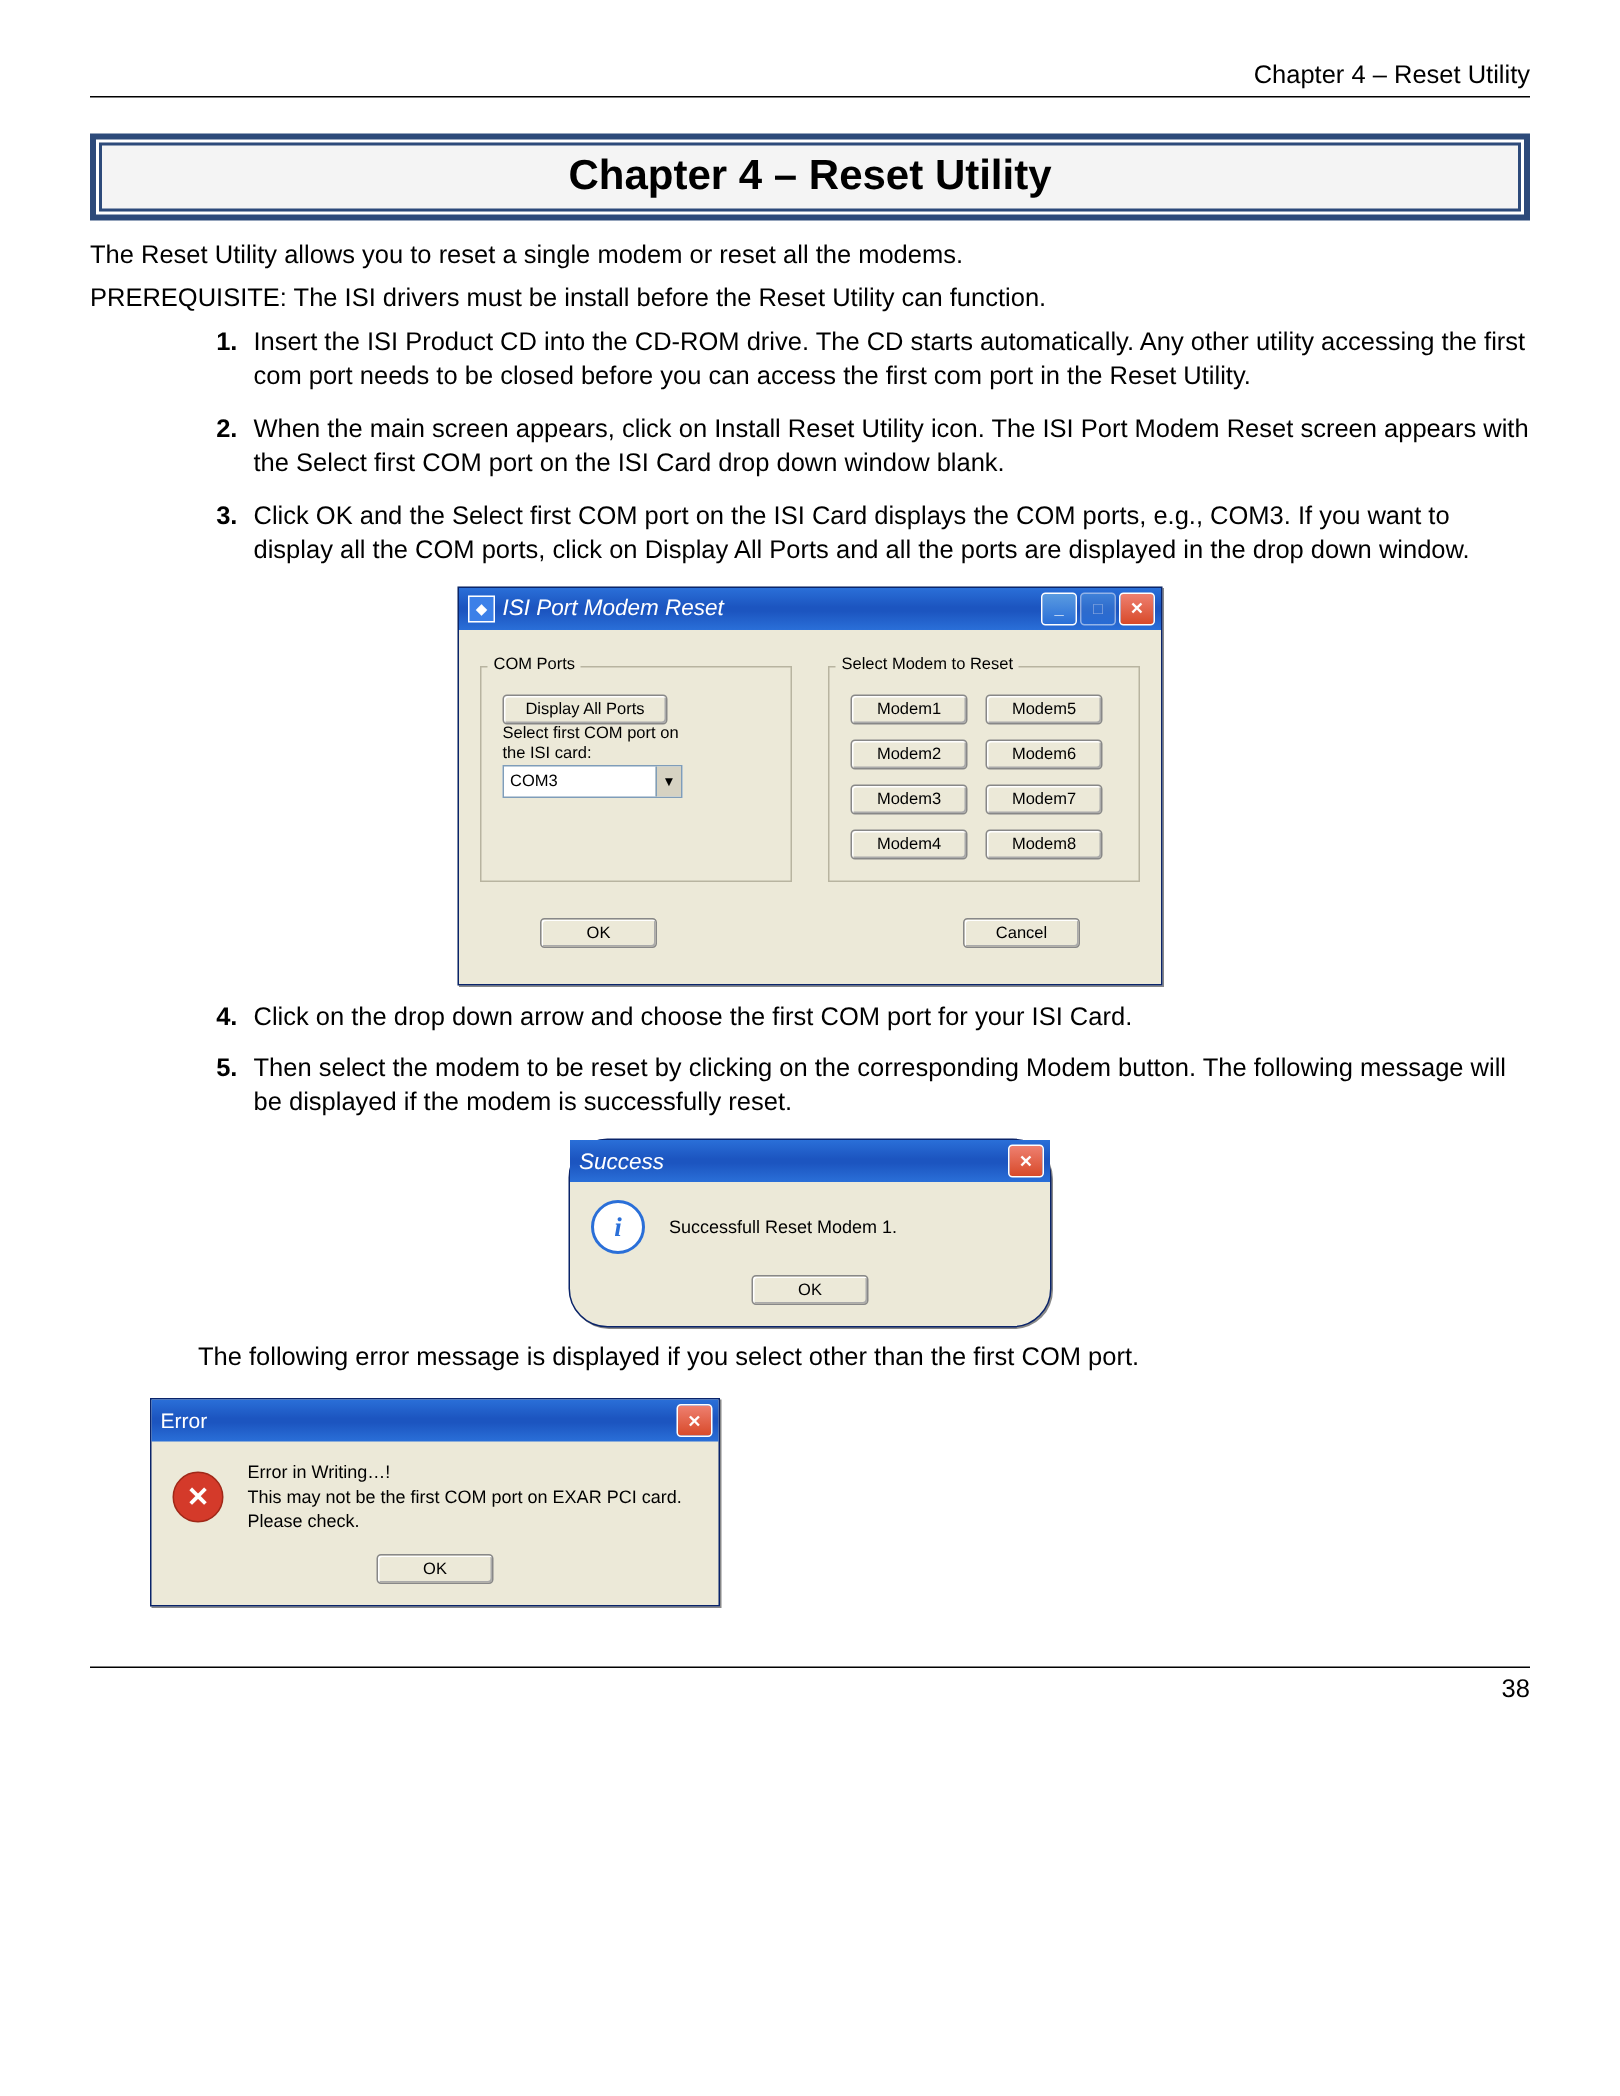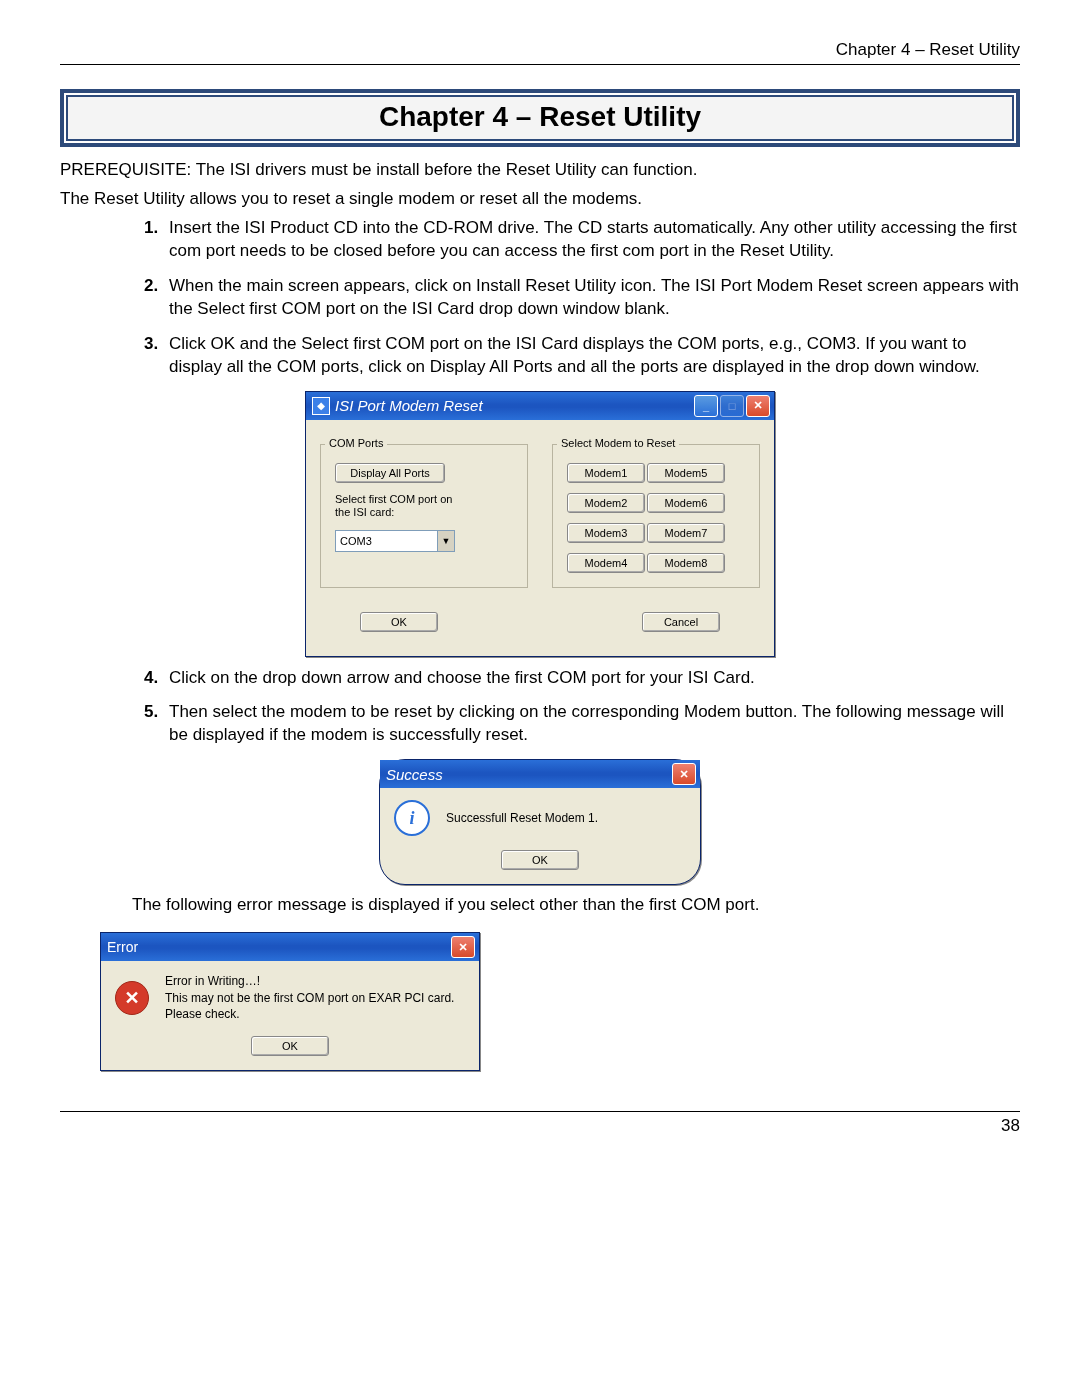--- a/index.html
+++ b/index.html
@@ -185,21 +185,21 @@
   }
   .reset-columns {
     display: flex;
     gap: 24px;
     align-items: stretch;
   }
   .modem-grid {
     display: grid;
     grid-template-columns: repeat(2, 76px);
     grid-template-rows: repeat(4, auto);
-    gap: 10px 4px;
+    gap: 10px 14px;
     grid-auto-flow: column;
   }
   .reset-bottom {
     display: flex;
     justify-content: space-between;
     padding: 24px 40px 10px 40px;
   }
   
   .msg-body {
     display: flex;
@@ -252,22 +252,22 @@
 <div class="page">
 
   <div class="running-head">Chapter 4 – Reset Utility</div>
 
   <div class="chapter-banner-outer">
     <div class="chapter-banner-inner">
       <span>Chapter 4 – Reset Utility</span>
     </div>
   </div>
 
+  <p class="body-text">The Reset Utility allows you to reset a single modem or reset all the modems.</p>
   <p class="body-text">PREREQUISITE:  The ISI drivers must be install before the Reset Utility can function.</p>
-  <p class="body-text">The Reset Utility allows you to reset a single modem or reset all the modems.</p>
 
   <ol class="steps" start="1">
     <li>Insert the ISI Product CD into the CD-ROM drive.  The CD starts automatically.  Any other utility accessing the first com port needs to be closed before you can access the first com port in the Reset Utility.</li>
     <li>When the main screen appears, click on Install Reset Utility icon. The ISI Port Modem Reset screen appears with the Select first COM port on the ISI Card drop down window blank.</li>
     <li>Click OK and the Select first COM port on the ISI Card displays the COM ports, e.g., COM3. If you want to display all the COM ports, click on Display All Ports and all the ports are displayed in the drop down window.</li>
   </ol>
 
   <div class="xp-window" style="width:468px;">
     <div class="xp-titlebar">
       <div class="title-icon">◆</div>
@@ -275,21 +275,21 @@
       <div class="win-buttons">
         <div class="xp-winbtn min">_</div>
         <div class="xp-winbtn max disabled">□</div>
         <div class="xp-winbtn close">✕</div>
       </div>
     </div>
     <div class="xp-body">
       <div class="reset-columns">
         <div class="xp-groupbox" style="flex:1;">
           <div class="legend">COM Ports</div>
-          <div style="display:flex;flex-direction:column;gap:10px;">
+          <div style="display:flex;flex-direction:column;">
             <div class="xp-button wide">Display All Ports</div>
             <div style="font-size:11px;line-height:1.25;width:130px;">Select first COM port on the ISI card:</div>
             <div class="xp-dropdown">
               <div class="dd-val">COM3</div>
               <div class="dd-btn">▼</div>
             </div>
           </div>
         </div>
         <div class="xp-groupbox" style="flex:1;">
           <div class="legend">Select Modem to Reset</div>

